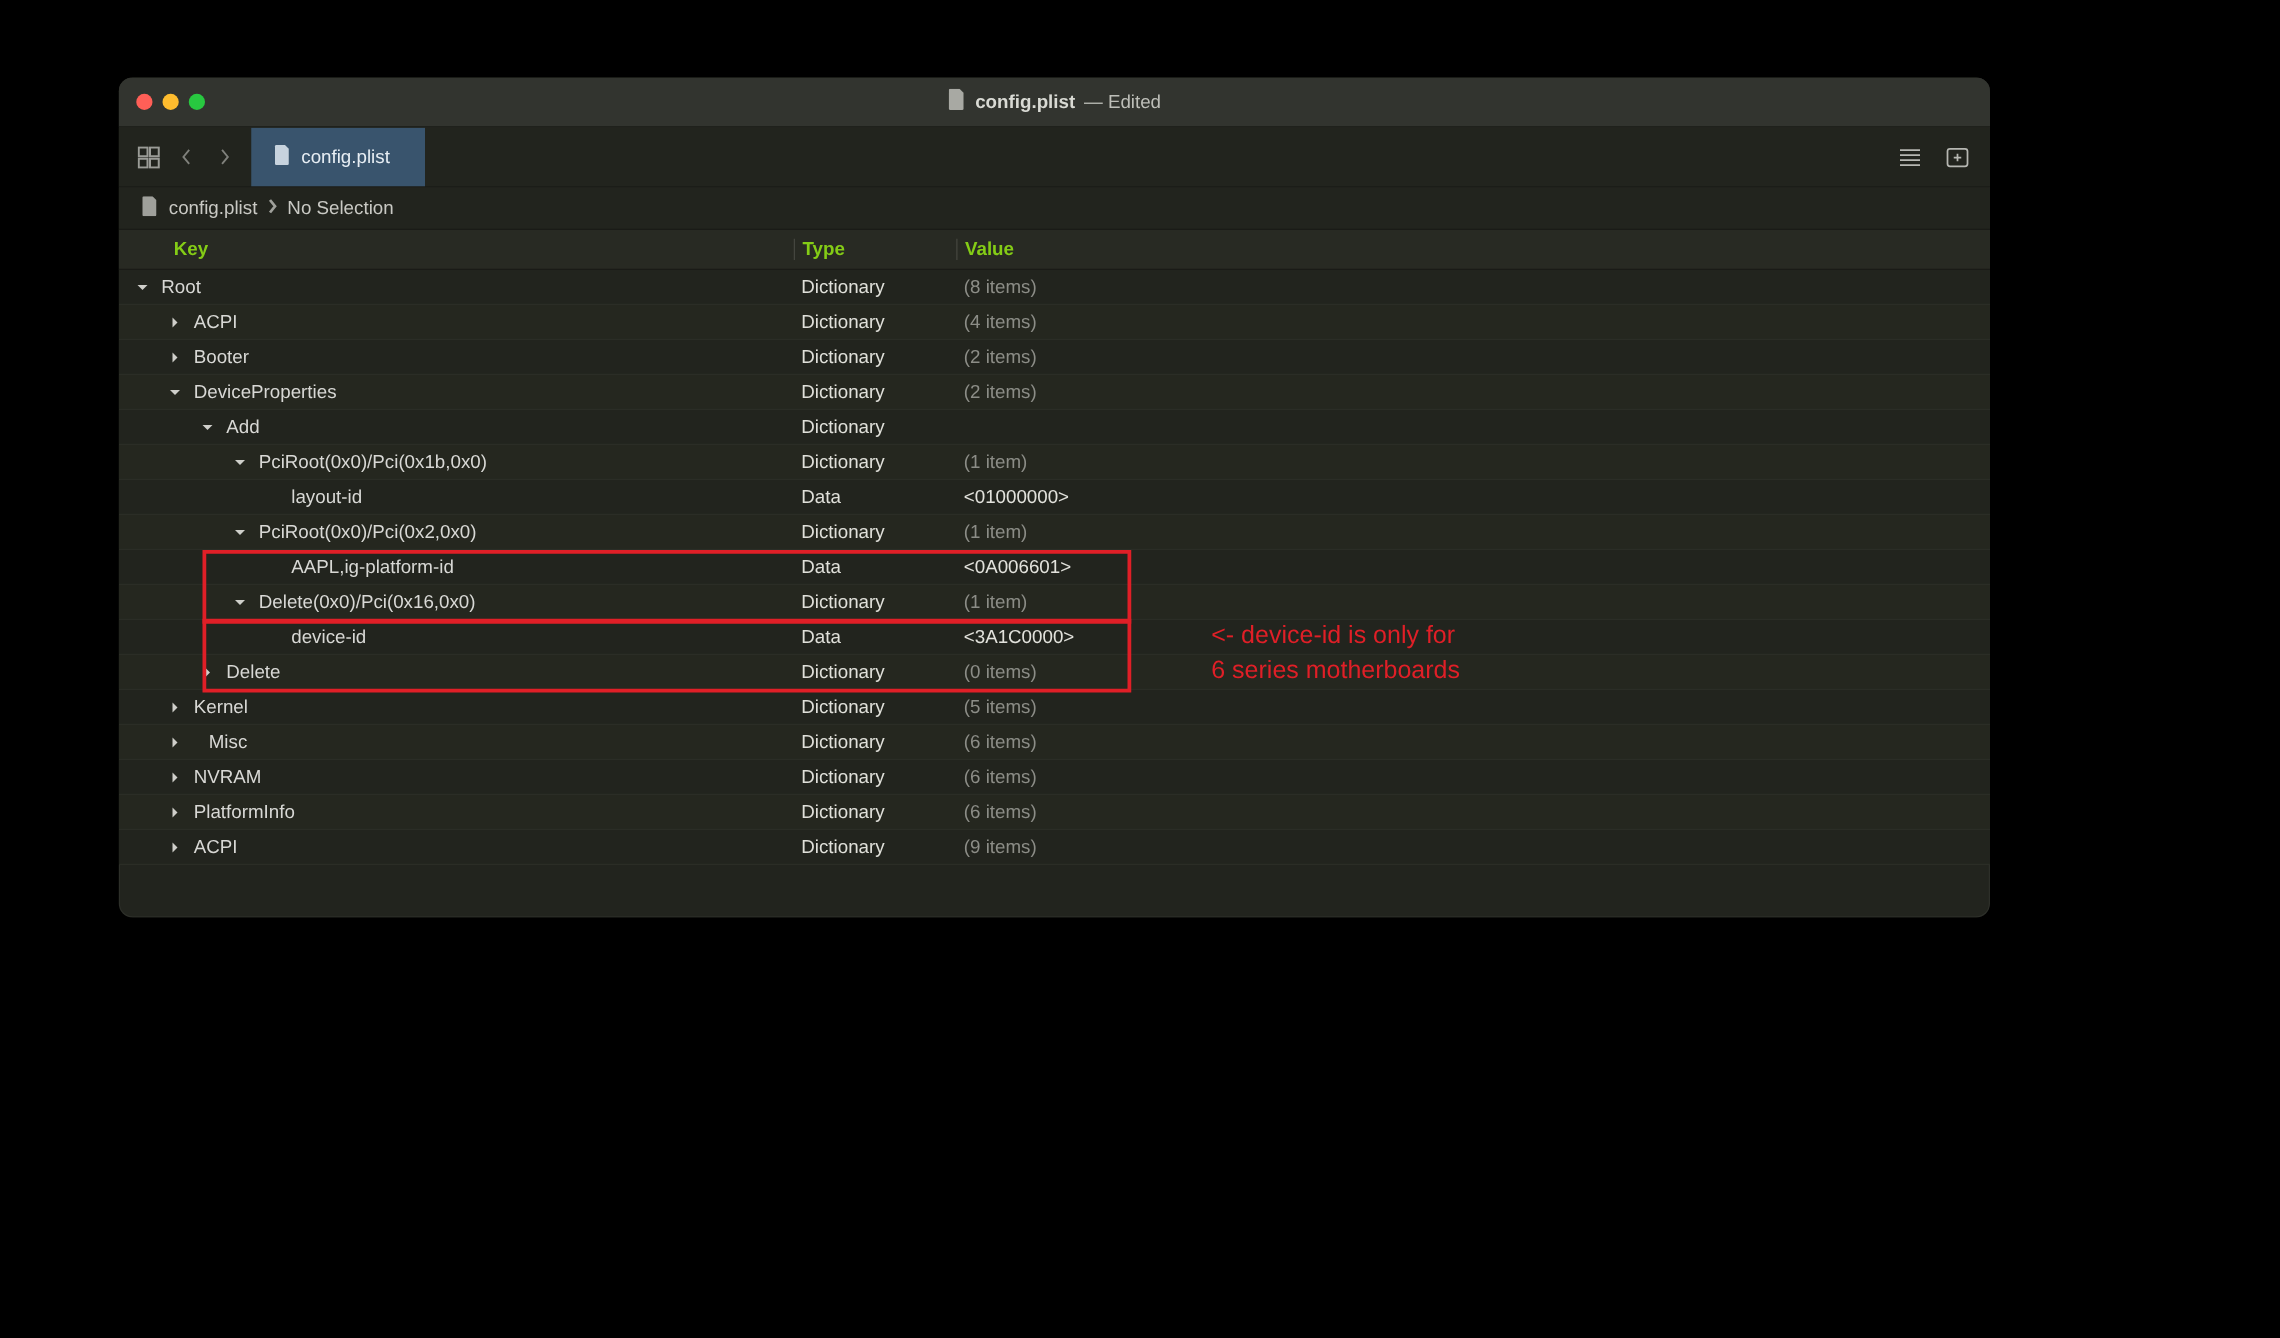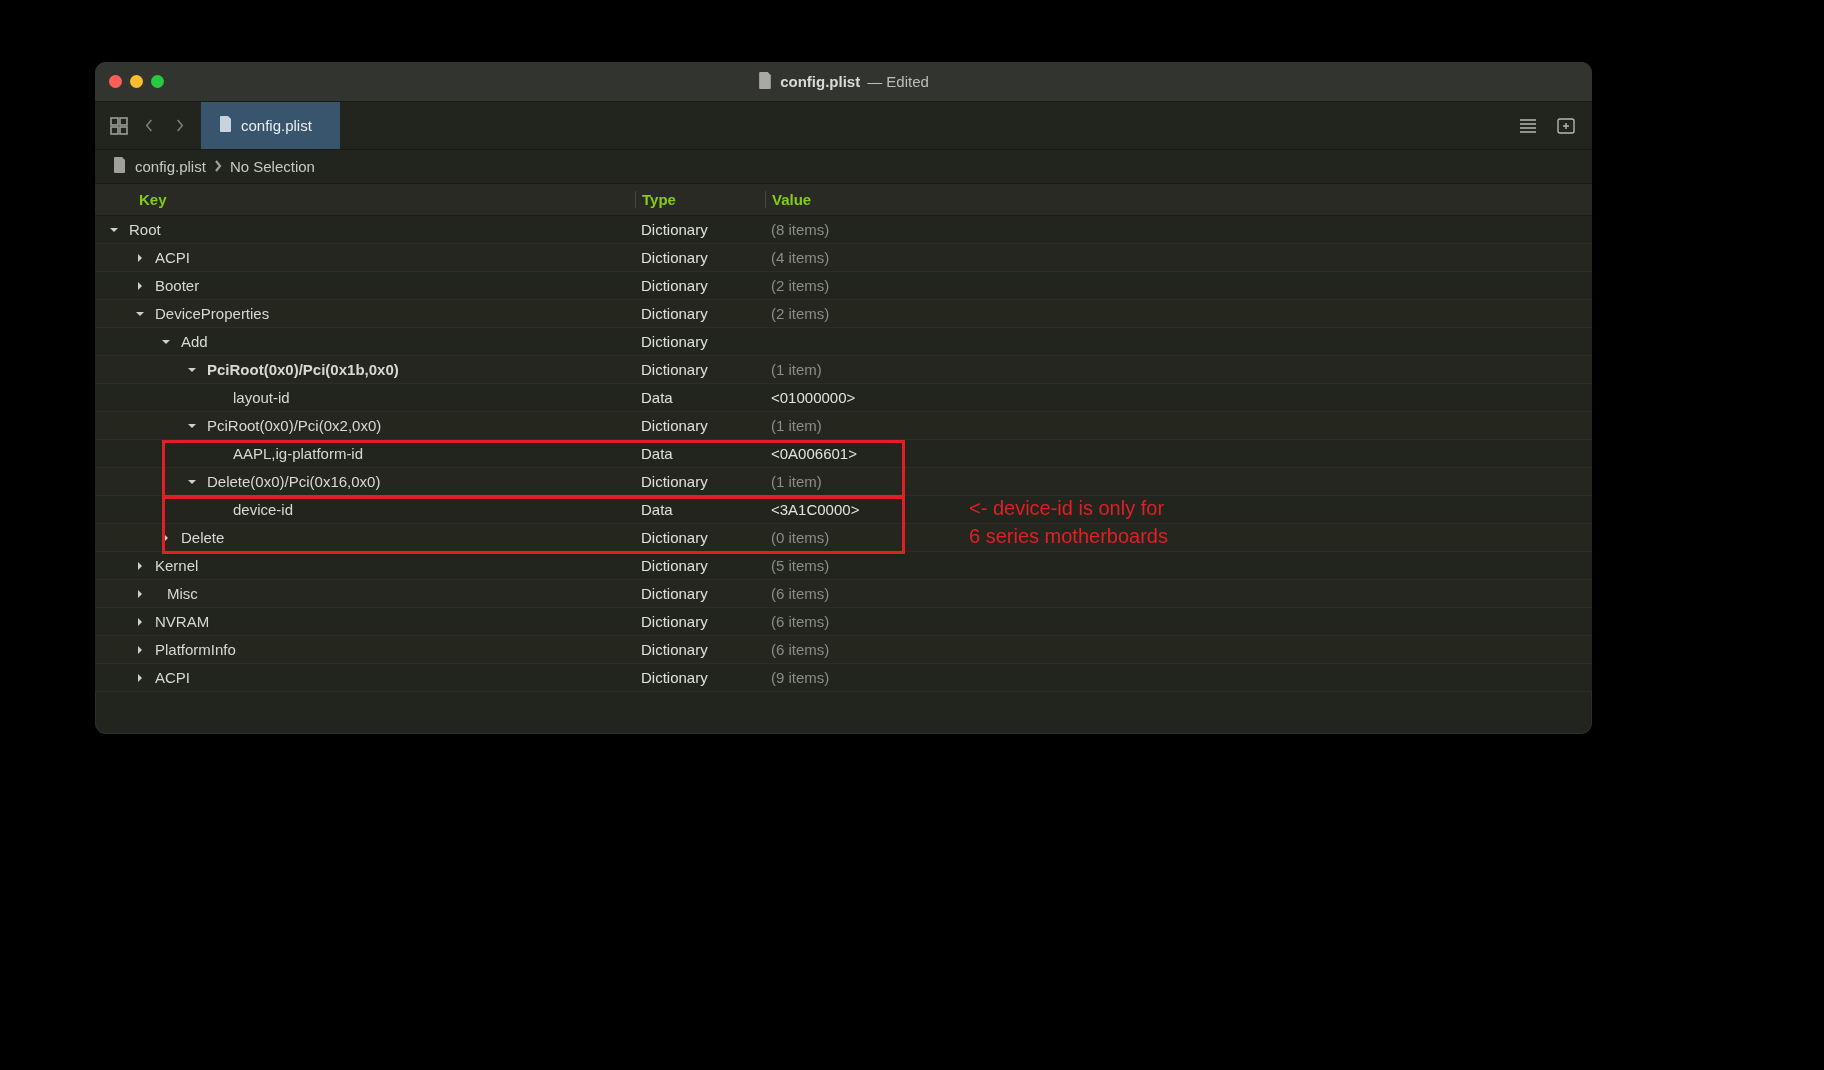--- a/index.html
+++ b/index.html
@@ -316,21 +316,21 @@
         <div class="cell-type">Dictionary</div>
       </div>
       <div class="row">
         <div class="cell-key">
           <span class="indent" style="width: 86px;"></span>
           <span class="disc">
             <svg viewBox="0 0 10 10">
               <path d="M1 3l4 4 4-4z"></path>
             </svg>
           </span>
-          <span style="margin-left: 4px; font-weight: bold;">PciRoot(0x0)/Pci(0x1b,0x0)</span>
+          <span style="margin-left: 4px;">PciRoot(0x0)/Pci(0x1b,0x0)</span>
         </div>
         <div class="cell-type">Dictionary</div>
         <div class="cell-val muted">(1 item)</div>
       </div>
       <div class="row">
         <div class="cell-key">
           <span class="indent" style="width: 112px;"></span>
           <span class="disc"></span>
           <span style="margin-left: 4px;">layout-id</span>
         </div>

